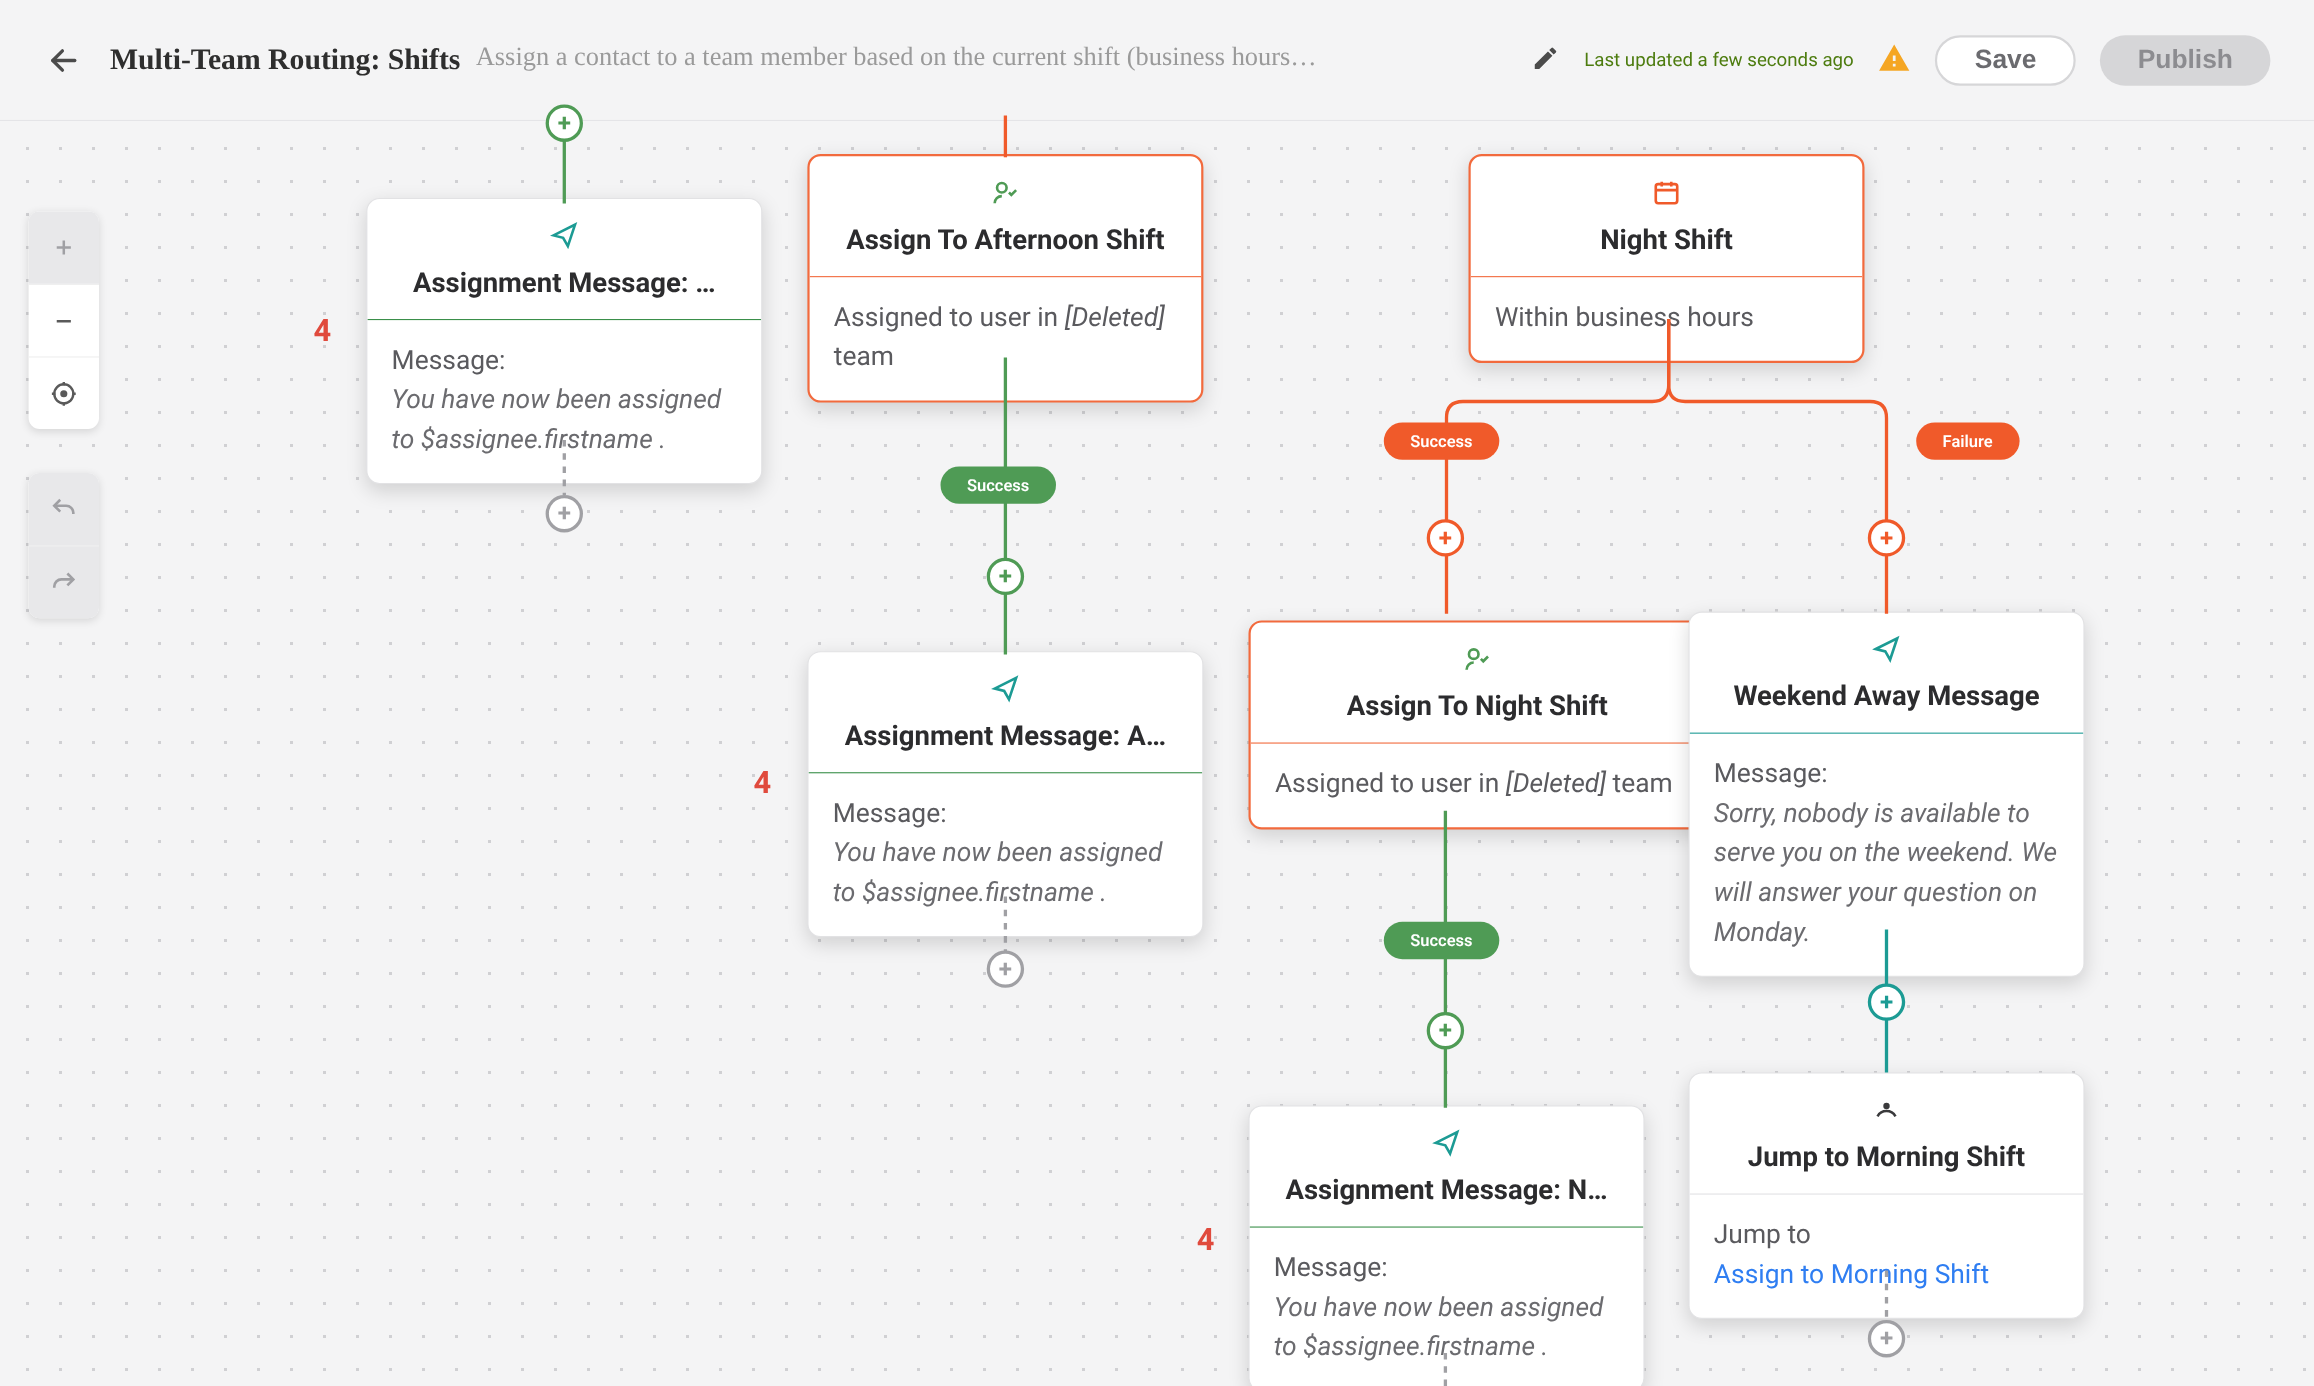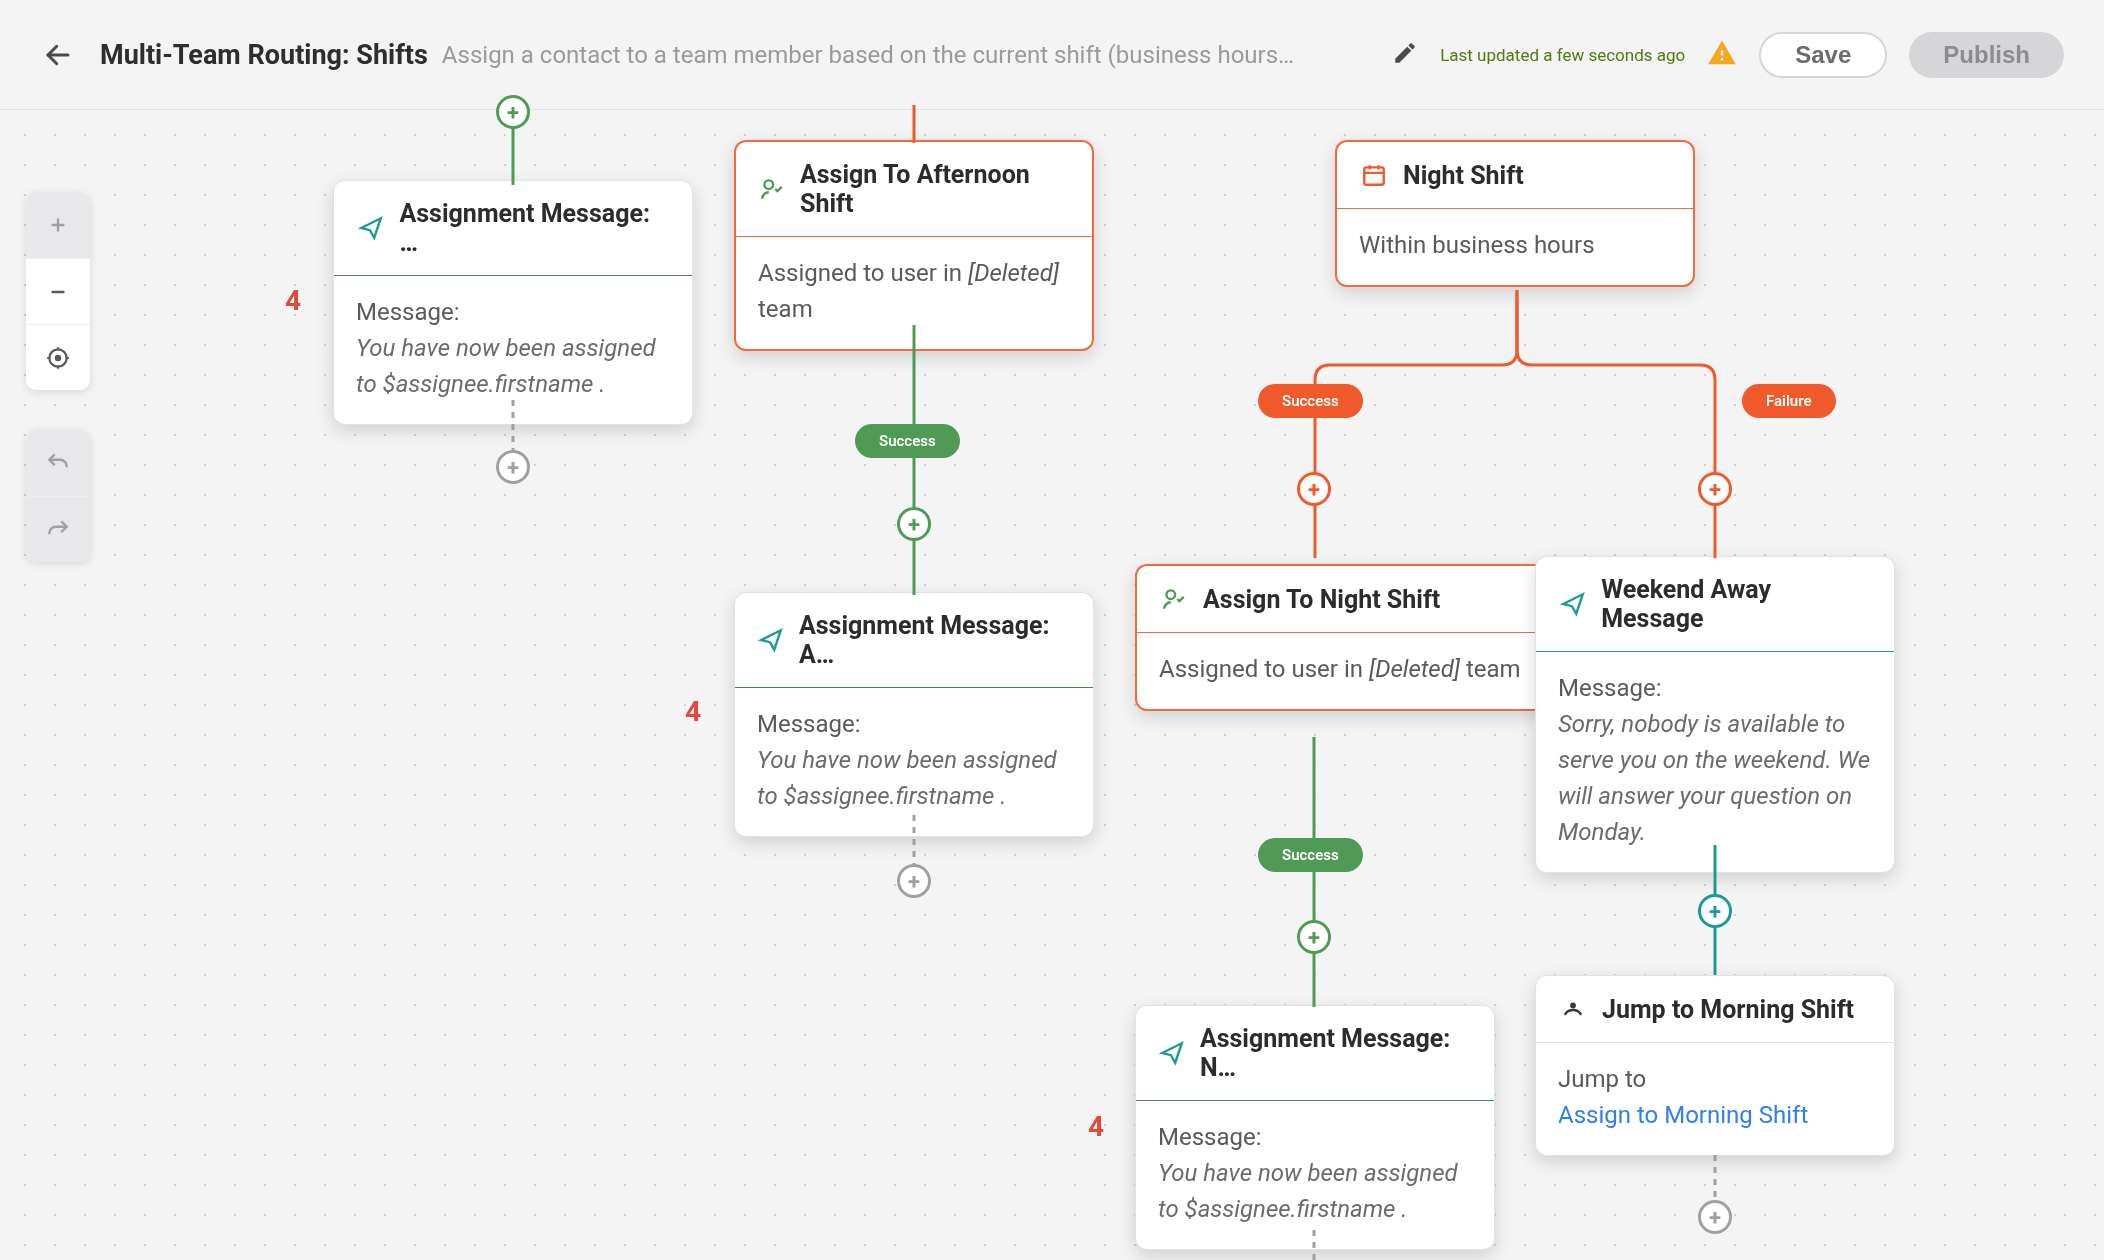--- a/index.html
+++ b/index.html
@@ -19,21 +19,21 @@
     align-items: center;
     padding: 0 40px;
     gap: 24px;
   }
   .back-btn {
     width: 36px; height: 36px;
     display: flex; align-items: center; justify-content: center;
     cursor: pointer;
     color: #4b4b4b;
   }
-  .title-block { display: flex; align-items: center; gap: 14px; flex: 1; min-width: 0; }
+  .title-block { display: flex; align-items: flex-start; gap: 14px; flex: 1; min-width: 0; font-family: Liberation Serif, serif; }
   .title { font-size: 27px; font-weight: 700; color: #2e2e2e; white-space: nowrap; }
   .subtitle { font-size: 24px; color: #9a9a9a; white-space: nowrap; overflow: hidden; text-overflow: ellipsis; }
   .header-right { display: flex; align-items: center; gap: 22px; }
   .edit-icon { color: #4b4b4b; cursor: pointer; }
   .updated { font-size: 17px; color: #4d7c0f; }
   .warn-icon { color: #f5a623; }
   .btn {
     height: 46px; padding: 0 34px; border-radius: 32px; font-size: 24px; font-weight: 700;
     display: flex; align-items: center; cursor: pointer; border: none;
   }
@@ -73,21 +73,21 @@
     border: 1.5px solid #e2e2e4;
     overflow: hidden;
   }
   .node.orange { border: 2px solid #f26a3d; }
   .node-head {
     display: flex; align-items: center; gap: 14px;
     padding: 18px 22px;
     font-size: 25px; font-weight: 700; color: #2c2c2e;
   }
   .node.orange .node-head { border-bottom: 1px solid #f26a3d; }
-  .node .node-head { border-bottom: 1px solid #e2e2e4; }
+  .node .node-head { border-bottom: 1px solid #e2e2e4; flex-direction: column; }
   .node-head.green-border { border-bottom: 1.5px solid #3a8f4a; }
   .node-head.teal-border { border-bottom: 1.5px solid #1c9b94; }
   .node-body {
     padding: 18px 22px 22px;
     font-size: 24px; color: #5a5a5e; line-height: 1.5;
   }
   .node-body .label { color: #5a5a5e; }
   .node-body .italic { font-style: italic; color: #6b6b6f; }
   .node-body .deleted { font-style: italic; color: #5a5a5e; }
   .node-body .link { color: #2f7ef2; cursor: pointer; }

